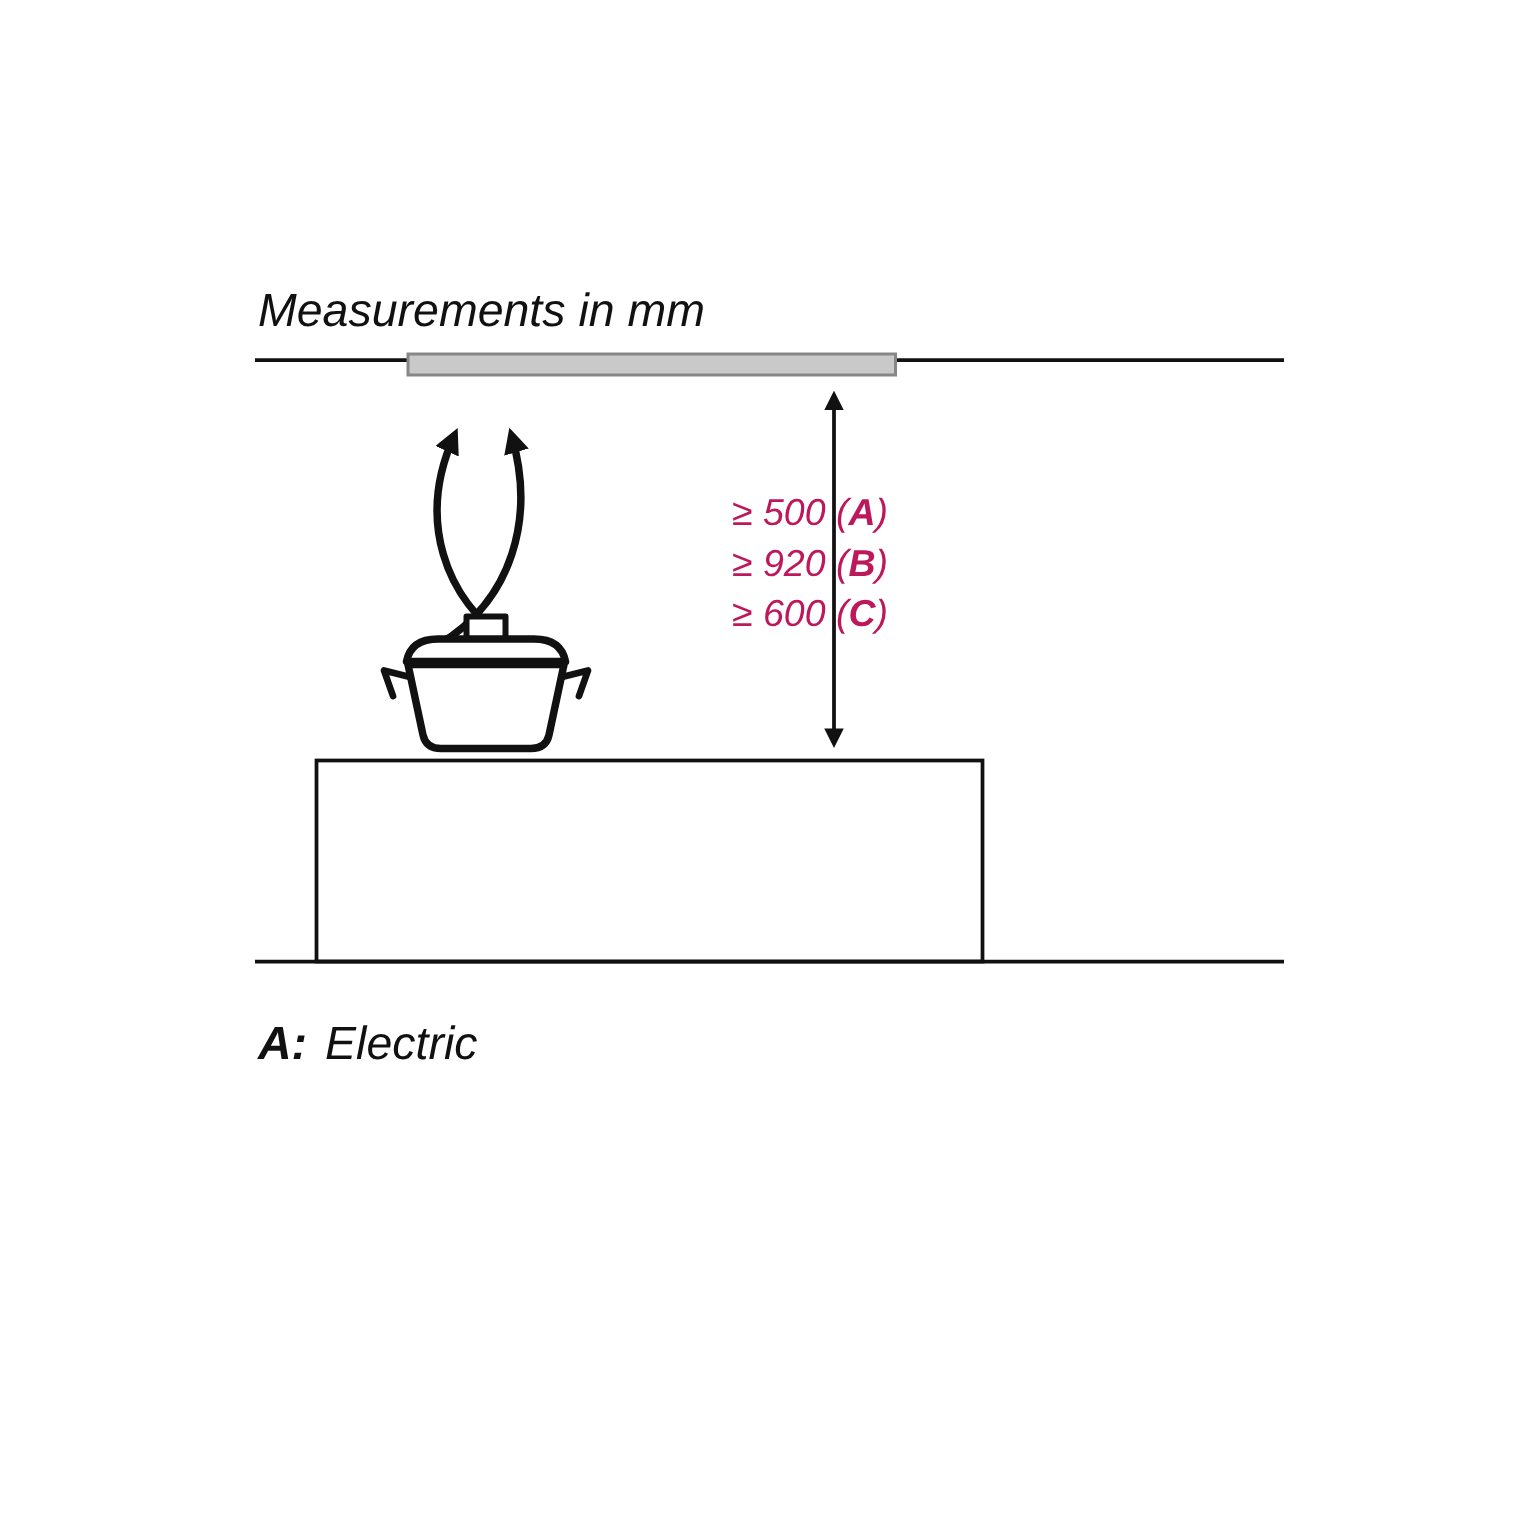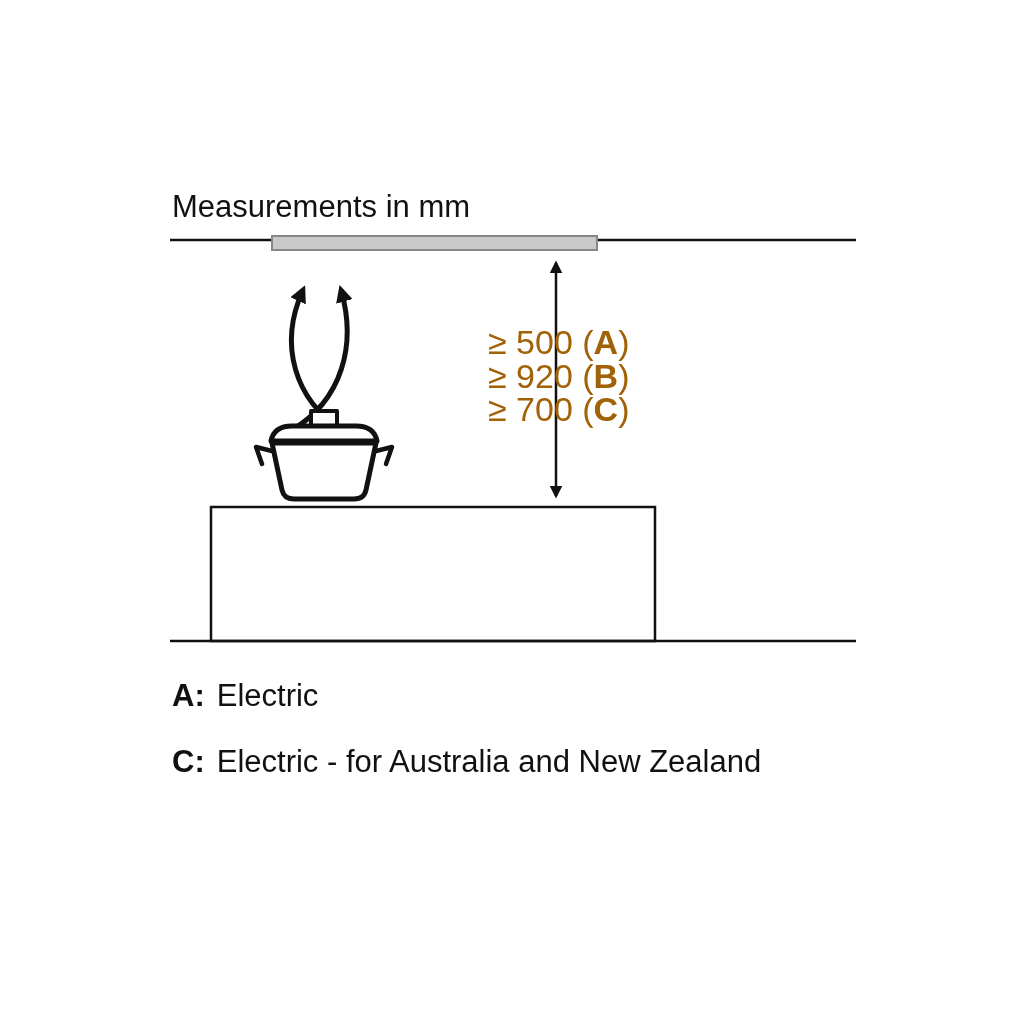--- a/index.html
+++ b/index.html
@@ -8,43 +8,44 @@
     background: #ffffff;
     font-family: "Liberation Sans", sans-serif;
   }
   .page {
     position: relative;
     width: 1026px;
     height: 790px;
     background: #ffffff;
     overflow: hidden;
     color: #111111;
+    font-style: italic;
   }
   .title {
     position: absolute;
     left: 172px;
     top: 190px;
     font-size: 31px;
     line-height: 34px;
     color: #111111;
     white-space: nowrap;
   }
   .diagram-svg {
     position: absolute;
     left: 0;
     top: 0;
   }
   .measurements {
     position: absolute;
     left: 488px;
     top: 326px;
-    font-size: 34px;
+    font-size: 25px;
     line-height: 33.5px;
     white-space: nowrap;
-    color: #a16207;
+    color: #be185d;
   }
   .m-line b { font-weight: bold; }
   .legend {
     position: absolute;
     left: 172px;
     top: 680px;
     font-size: 31px;
     color: #111111;
   }
   .legend-row {
@@ -92,21 +93,20 @@
     <rect x="211" y="507" width="444" height="134" fill="#ffffff" stroke="#111111" stroke-width="2.5"></rect>
 
     <line x1="170" y1="641" x2="856" y2="641" stroke="#111111" stroke-width="2.5"></line>
 
     <line x1="556" y1="263" x2="556" y2="496" stroke="#111111" stroke-width="2.5" marker-start="url(#ahs)" marker-end="url(#ahs)"></line>
   </svg>
 
   <div class="measurements">
     <div class="m-line"><span>≥ 500 (</span><b>A</b><span>)</span></div>
     <div class="m-line"><span>≥ 920 (</span><b>B</b><span>)</span></div>
-    <div class="m-line"><span>≥ 700 (</span><b>C</b><span>)</span></div>
+    <div class="m-line"><span>≥ 600 (</span><b>C</b><span>)</span></div>
   </div>
 
   <div class="legend">
     <div class="legend-row"><span class="legend-key">A:</span><span>Electric</span></div>
-    <div class="legend-row"><span class="legend-key">C:</span><span>Electric - for Australia and New Zealand</span></div>
   </div>
 
 </div>
 
 </body></html>

